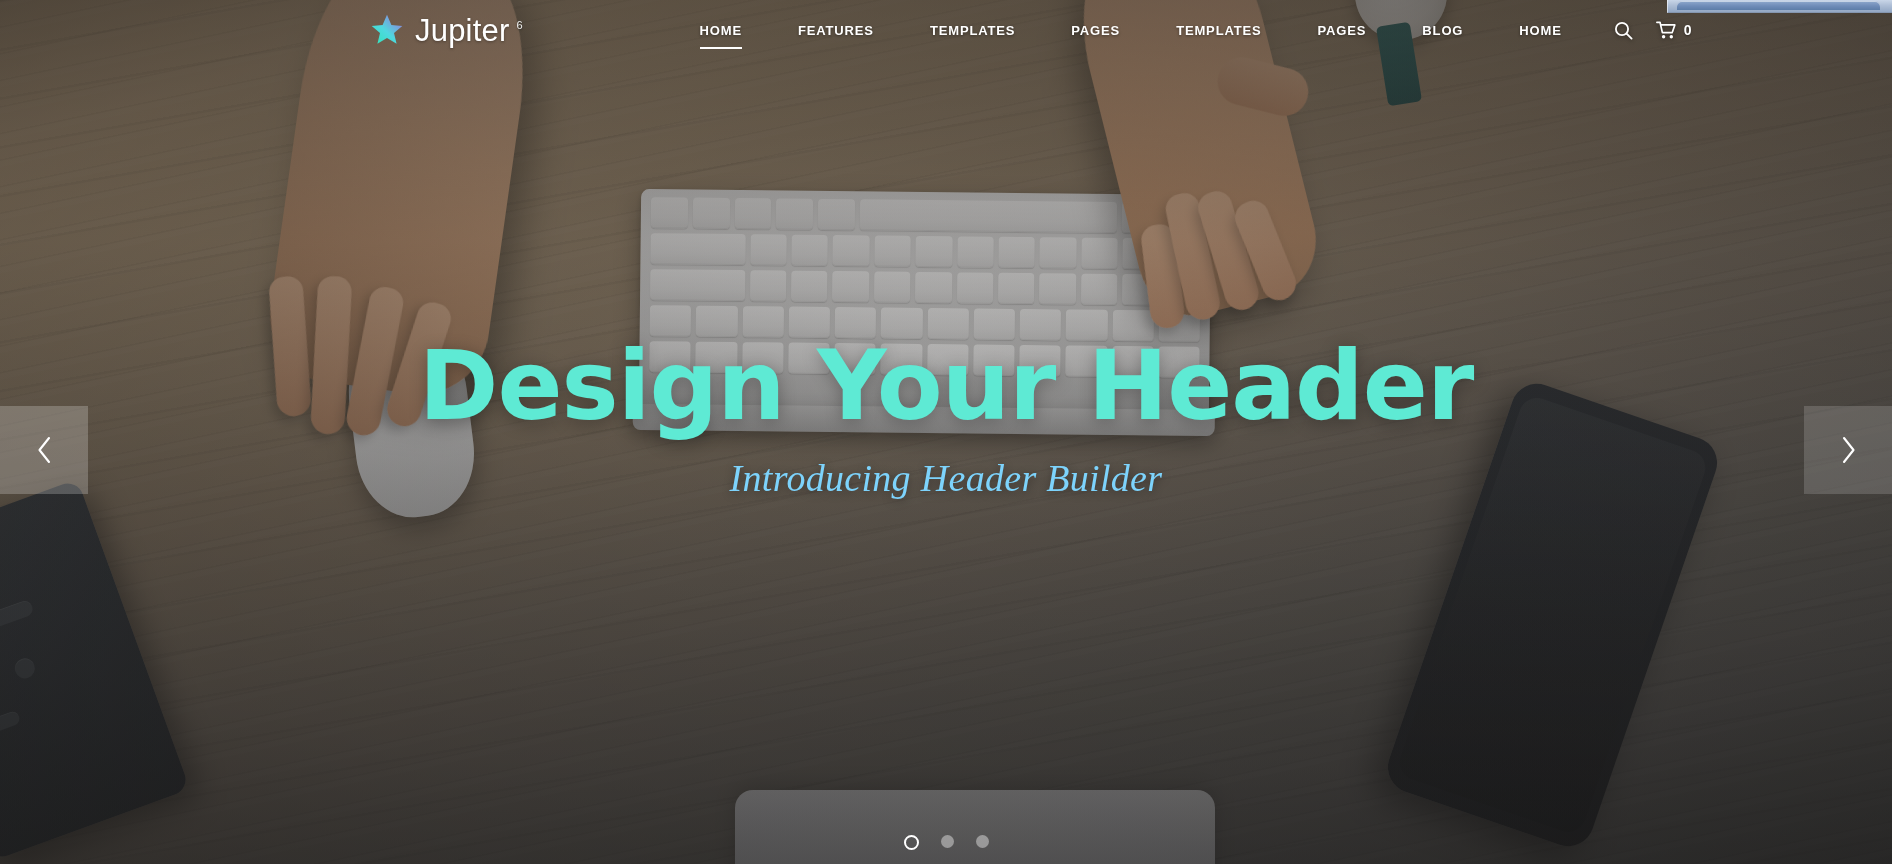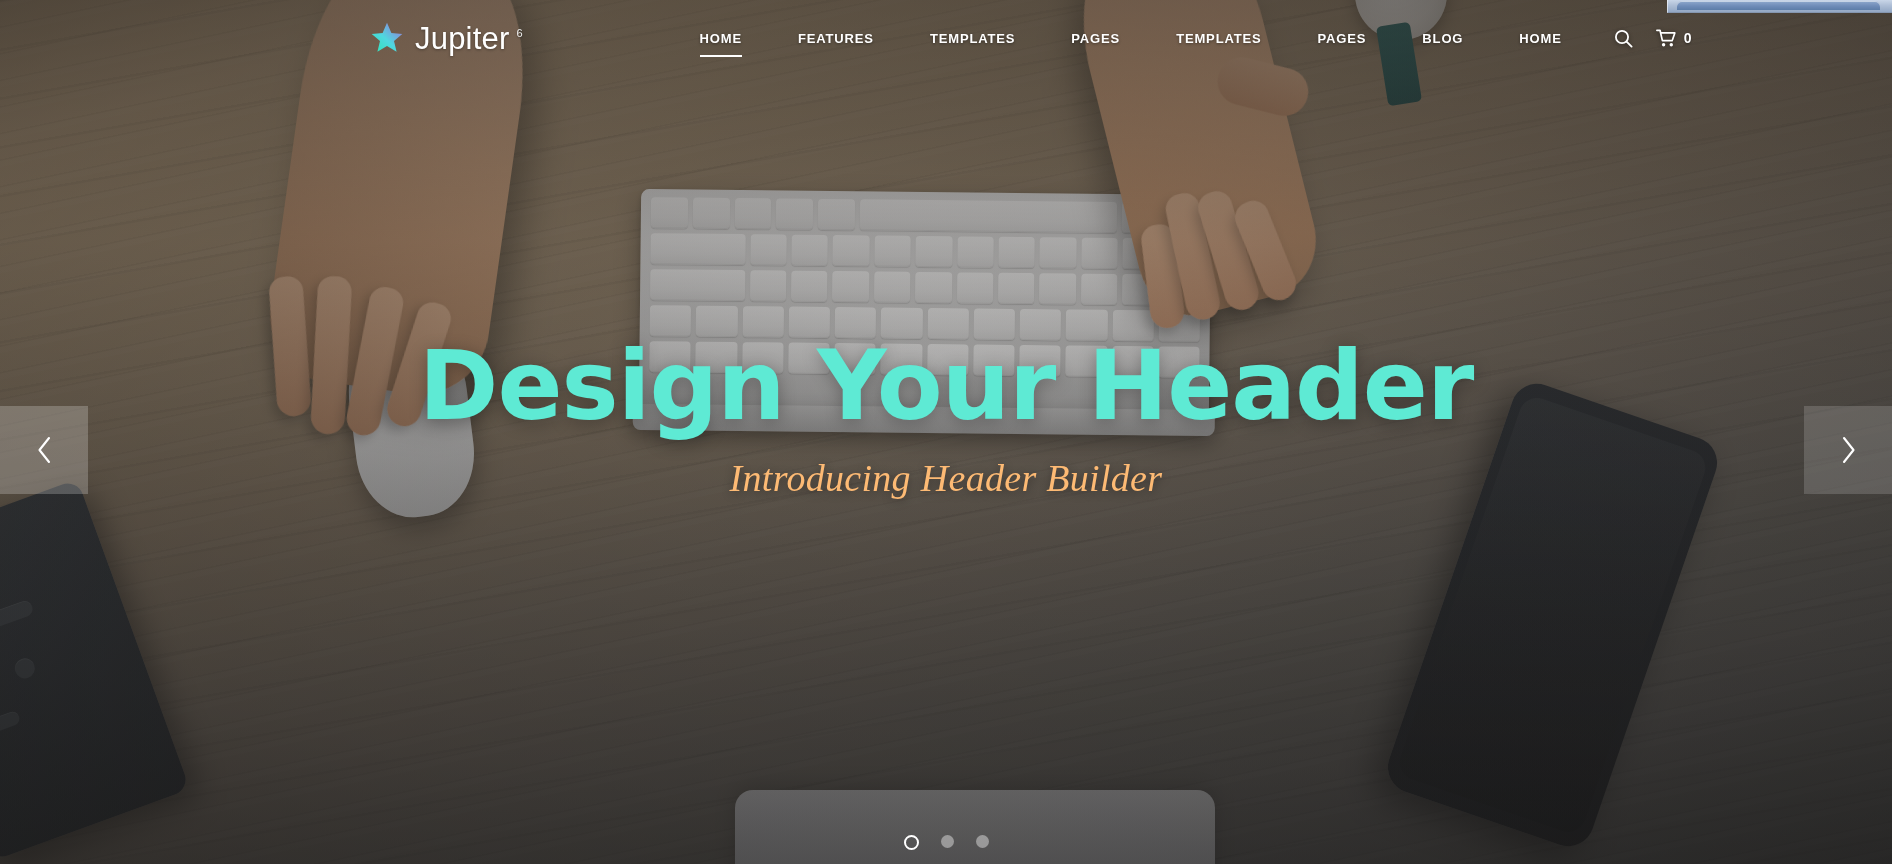--- a/index.html
+++ b/index.html
@@ -187,21 +187,21 @@
   }
   .os-fragment .os-inner {
     position:absolute; left:9px; right:12px; top:1px; height:9px;
     background:linear-gradient(180deg,#8fa9cd 0%, #6f8cb8 55%, #5d7da8 100%);
     border-radius:5px 5px 0 0;
     box-shadow:inset 0 1px 0 rgba(255,255,255,0.5);
   }
 
   
   .site-header {
-    position:absolute; left:0; top:12px; width:100%; height:52px;
+    position:absolute; left:0; top:4px; width:100%; height:52px;
     display:flex; align-items:center;
     z-index:40;
   }
   .brand { display:flex; align-items:center; margin-left:370px; }
   .star-logo { width:34px; height:34px; display:block; }
   .brand-name {
     font-size:31px; font-weight:300; color:#ffffff;
     letter-spacing:0.2px; margin-left:11px; line-height:1;
     text-shadow:0 1px 3px rgba(0,0,0,0.35);
   }
@@ -247,21 +247,21 @@
   .hero-title {
     color:#5eead4;
     font-family:"DejaVu Sans", sans-serif;
     font-size:96px;
     font-weight:bold;
     line-height:1.02;
     letter-spacing:-1px;
     text-shadow:0 3px 18px rgba(0,0,0,0.3);
   }
   .hero-sub {
-    color:#fdba74;
+    color:#7dd3fc;
     font-family:"Liberation Serif", serif;
     font-style:italic;
     font-size:38px;
     margin-top:20px;
     letter-spacing:0.3px;
     text-shadow:0 2px 10px rgba(0,0,0,0.38);
   }
 
   
   .slider-arrow {

